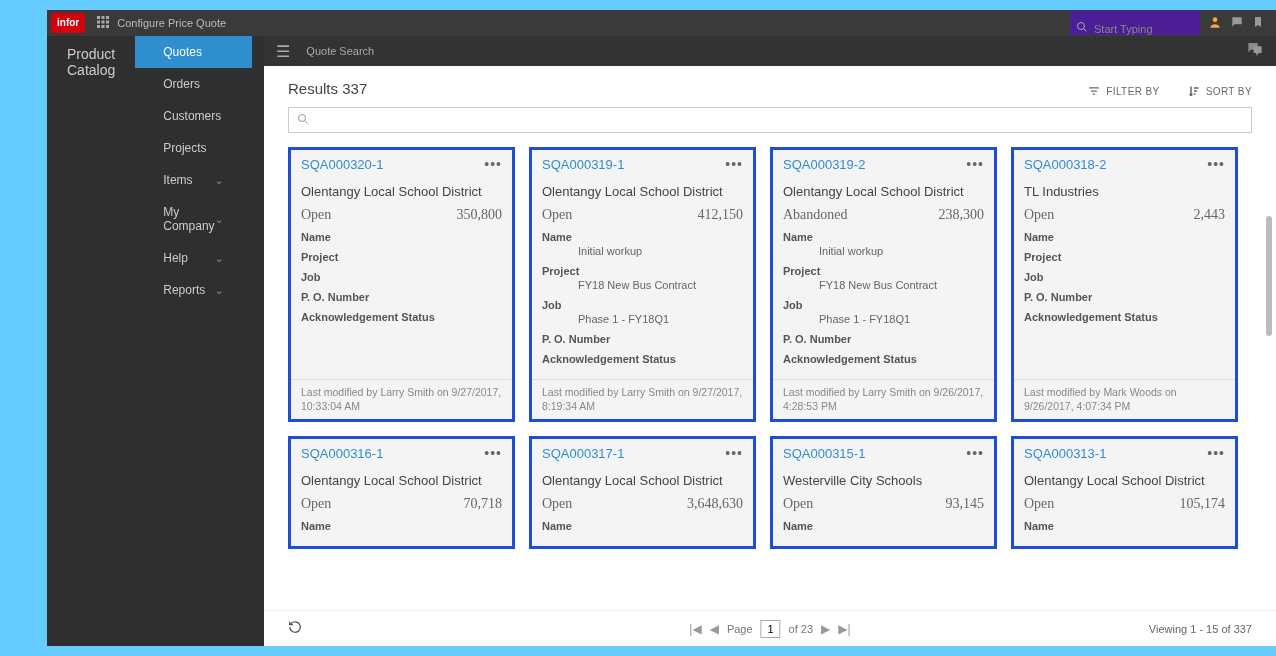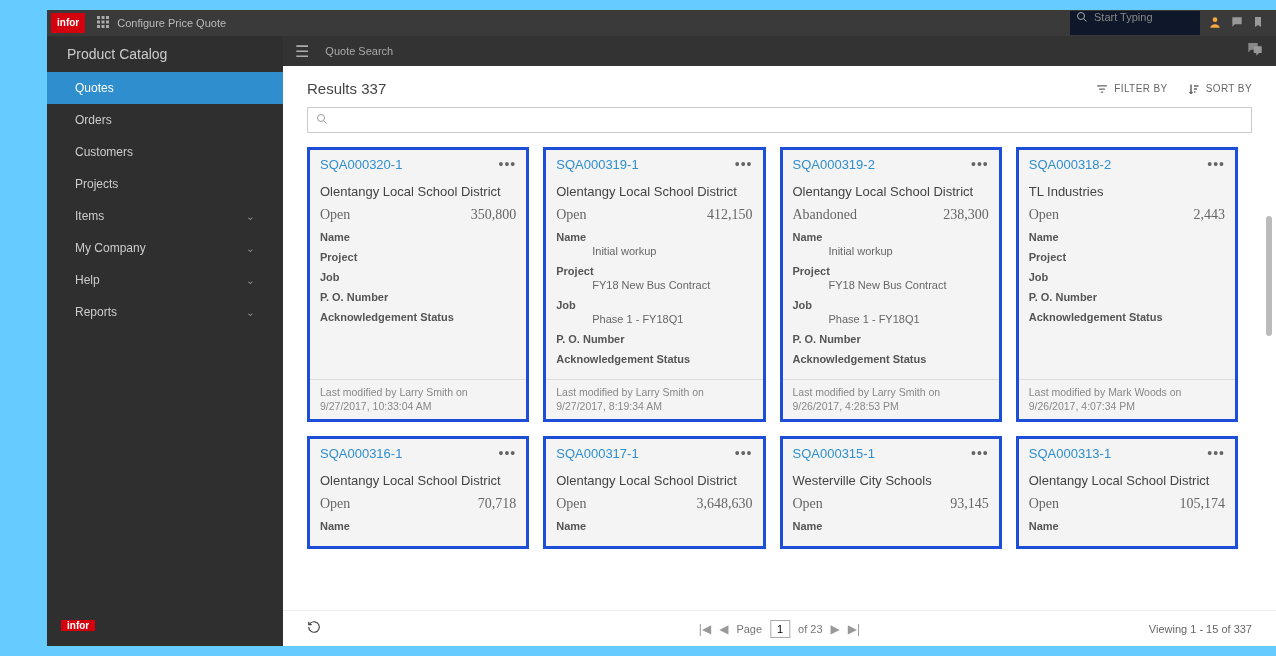--- a/index.html
+++ b/index.html
@@ -3,39 +3,39 @@
 <meta charset="utf-8">
 <style>
 * { box-sizing: border-box; margin: 0; padding: 0; }
 body { font-family: Arial, sans-serif; font-size: 12px; background: #66ccff; height: 656px; overflow: hidden; }
 .app { background: #fff; position: absolute; top: 10px; left: 0; right: 0; bottom: 10px; display: flex; flex-direction: column; margin-left: 47px; }
 .topbar { background: #3a3a3a; height: 26px; display: flex; align-items: center; color: #bbb; }
 .logo-sq { background: #d5000d; color: #fff; font-size: 10px; font-weight: bold; padding: 0 6px; height: 20px; line-height: 20px; margin: 0 4px; }
 .apps-icon { color: #aaa; padding: 0 8px; font-size: 14px; }
 .top-title { color: #bbb; font-size: 11px; }
 .topbar-right { margin-left: auto; display: flex; align-items: center; gap: 8px; padding-right: 12px; }
-.search-box { background: #0f172a; height: 24px; width: 130px; display: flex; align-items: flex-start; padding: 0 6px; color: #888; font-size: 11px; gap: 6px; }
+.search-box { background: #4c1d95; height: 24px; width: 130px; display: flex; align-items: flex-end; padding: 0 6px; color: #888; font-size: 11px; gap: 6px; }
 .top-icon { color: #999; font-size: 14px; }
 .top-icon.user { color: #f7a840; }
 .body { flex: 1; display: flex; min-height: 0; }
-.sidebar { width: 236px; background: #2f2f2f; color: #ddd; display: flex; flex-direction: column; }
+.sidebar { width: 217px; background: #2f2f2f; color: #ddd; display: flex; flex-direction: row; }
 .side-title { padding: 10px 20px; font-size: 14px; color: #ccc; }
 .side-item { padding: 9px 28px; font-size: 12px; color: #ccc; display: flex; align-items: center; justify-content: space-between; cursor: pointer; }
 .side-item.active { background: #2e8ece; color: #fff; }
 .side-item .chev { color: #888; font-size: 11px; }
 .sidebar-bottom { margin-top: auto; padding: 10px; }
 .main { flex: 1; display: flex; flex-direction: column; background: #fff; min-width: 0; }
 .mainbar { background: #333; height: 30px; display: flex; align-items: center; padding: 0 12px; color: #aaa; gap: 16px; }
 .hamburger { font-size: 16px; color: #aaa; }
 .mainbar-title { font-size: 11px; }
 .mainbar-right { margin-left: auto; color: #888; font-size: 18px; }
 .content { flex: 1; display: flex; flex-direction: column; padding: 14px 24px 0 24px; min-height: 0; position: relative; }
-.results-row { display: flex; align-items: center; margin-bottom: 10px; }
+.results-row { display: flex; align-items: flex-end; margin-bottom: 10px; }
 .results-text { color: #444; font-size: 15px; }
-.results-right { margin-left: auto; display: flex; gap: 20px; color: #666; font-size: 10px; }
+.results-right { margin-left: auto; display: flex; gap: 28px; color: #666; font-size: 10px; }
 .results-right .rbtn { display: flex; align-items: center; gap: 6px; cursor: pointer; letter-spacing: 0.4px; }
 .search-row { margin-bottom: 14px; }
 .search-input-wrap { border: 1px solid #ccc; height: 26px; display: flex; align-items: center; padding: 0 8px; color: #888; }
 .cards-scroll { flex: 1; overflow-y: auto; padding-right: 14px; }
 .cards { display: grid; grid-template-columns: repeat(4, 1fr); gap: 14px; }
 .card { border: 3px solid #1d4ed8; background: #f4f4f4; display: flex; flex-direction: column; }
 .card-head { background: #f4f4f4; padding: 6px 10px; display: flex; align-items: center; }
 .card-id { color: #2e8ece; font-size: 13px; }
 .card-menu { margin-left: auto; color: #666; cursor: pointer; font-size: 14px; letter-spacing: 1px; }
 .card-body { background: #f4f4f4; padding: 6px 10px; flex: 1; }

